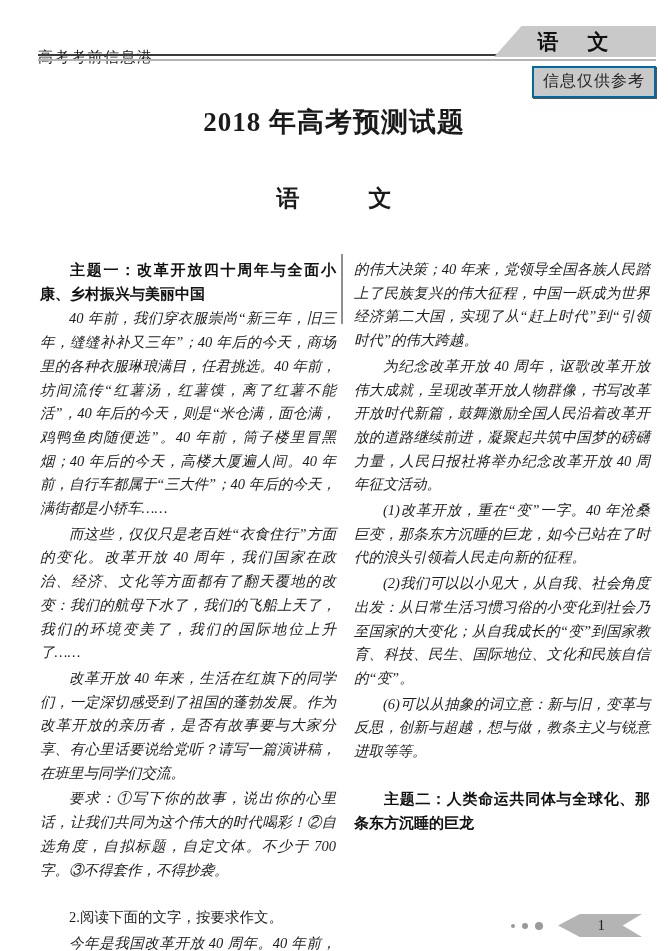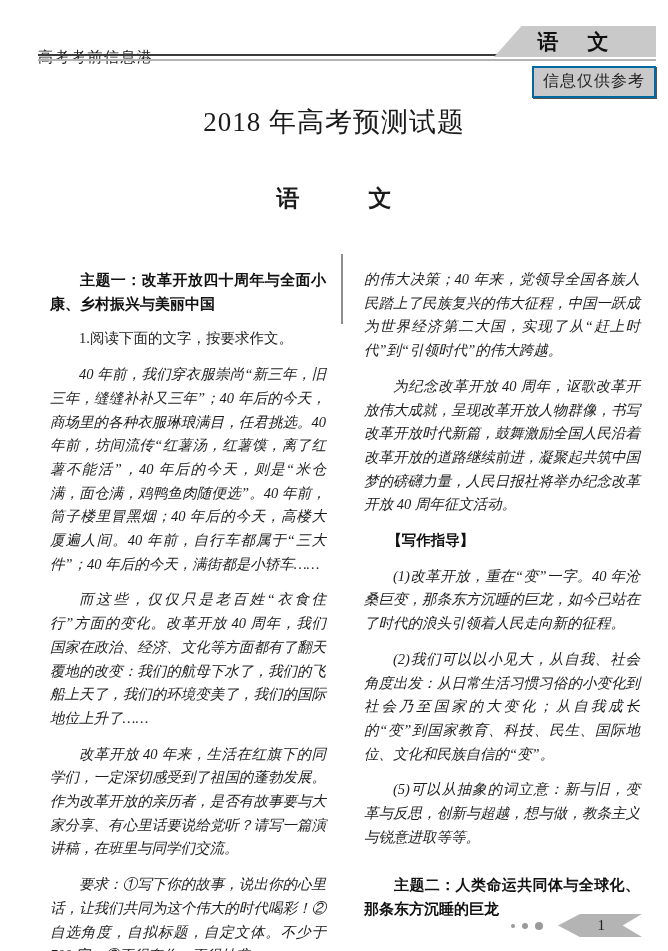--- a/index.html
+++ b/index.html
@@ -26,39 +26,39 @@
     z-index:2;
   }
   .notice-badge {
     position:absolute; top:66px; right:12px; background:#c9c9c9;
     border:2px solid #0369a1; box-shadow:1px 1px 0 #555;
     padding:3px 9px 4px 9px; font-size:16px; color:#222; letter-spacing:1px;
   }
   
   .doc-title {
     position:absolute; top:104px; left:0; width:100%; margin:0;
-    text-align:center; font-size:27px; font-weight:normal; letter-spacing:1px;
+    text-align:center; font-size:27px; font-weight:bold; letter-spacing:1px;
   }
   .doc-subtitle {
     position:absolute; top:183px; left:0; width:100%; margin:0;
     text-align:center; font-size:23px; font-weight:600;
     font-family:"Liberation Sans", sans-serif;
   }
   
   .body-area {
     position:absolute; top:256px; left:38px; right:16px;
     display:flex; gap:14px;
   }
   .column { flex:1; min-width:0; }
   .col-divider {
     position:absolute; left:calc(50% - 4px); top:-2px;
     width:2px; height:70px; background:#8f8f8f;
   }
   .para {
-    margin:12px; font-size:14.5px; line-height:23.7px;
+    margin:2px; font-size:14.5px; line-height:23.7px;
     text-align:justify; text-indent:2em; color:#1c1c1c;
   }
   .style-topic {
     font-family:"Liberation Sans", sans-serif; font-weight:bold;
     font-size:15px; color:#111;
   }
   .style-guide {
     font-family:"Liberation Sans", sans-serif; font-weight:bold;
     text-indent:1.6em; color:#111;
   }
@@ -98,35 +98,33 @@
   <div class="notice-badge">
     <span>信息仅供参考</span>
   </div>
 
   <h1 class="doc-title">2018 年高考预测试题</h1>
   <h2 class="doc-subtitle">语　　　文</h2>
 
   <div class="body-area">
     <div class="column">
         <p class="para style-topic">主题一：改革开放四十周年与全面小康、乡村振兴与美丽中国</p>
-        <p class="para style-question">1.阅读下面的文字，按要求作文。</p>
         <p class="para style-body">40 年前，我们穿衣服崇尚“新三年，旧三年，缝缝补补又三年”；40 年后的今天，商场里的各种衣服琳琅满目，任君挑选。40 年前，坊间流传“红薯汤，红薯馍，离了红薯不能活”，40 年后的今天，则是“米仓满，面仓满，鸡鸭鱼肉随便选”。40 年前，筒子楼里冒黑烟；40 年后的今天，高楼大厦遍人间。40 年前，自行车都属于“三大件”；40 年后的今天，满街都是小轿车……</p>
         <p class="para style-body">而这些，仅仅只是老百姓“衣食住行”方面的变化。改革开放 40 周年，我们国家在政治、经济、文化等方面都有了翻天覆地的改变：我们的航母下水了，我们的飞船上天了，我们的环境变美了，我们的国际地位上升了……</p>
         <p class="para style-body">改革开放 40 年来，生活在红旗下的同学们，一定深切感受到了祖国的蓬勃发展。作为改革开放的亲历者，是否有故事要与大家分享、有心里话要说给党听？请写一篇演讲稿，在班里与同学们交流。</p>
         <p class="para style-body">要求：①写下你的故事，说出你的心里话，让我们共同为这个伟大的时代喝彩！②自选角度，自拟标题，自定文体。不少于 700 字。③不得套作，不得抄袭。</p>
         <p class="para style-question gap">2.阅读下面的文字，按要求作文。</p>
         <p class="para style-body">今年是我国改革开放 40 周年。40 年前，党的十一届三中全会做出了拨乱反正、改革开放</p>
       </div>
     <div class="column">
         <p class="para style-body noindent">的伟大决策；40 年来，党领导全国各族人民踏上了民族复兴的伟大征程，中国一跃成为世界经济第二大国，实现了从“赶上时代”到“引领时代”的伟大跨越。</p>
         <p class="para style-body">为纪念改革开放 40 周年，讴歌改革开放伟大成就，呈现改革开放人物群像，书写改革开放时代新篇，鼓舞激励全国人民沿着改革开放的道路继续前进，凝聚起共筑中国梦的磅礴力量，人民日报社将举办纪念改革开放 40 周年征文活动。</p>
-        <p class="para style-guide">【写作指导】</p>
         <p class="para style-body">(1)改革开放，重在“变”一字。40 年沧桑巨变，那条东方沉睡的巨龙，如今已站在了时代的浪头引领着人民走向新的征程。</p>
         <p class="para style-body">(2)我们可以以小见大，从自我、社会角度出发：从日常生活习惯习俗的小变化到社会乃至国家的大变化；从自我成长的“变”到国家教育、科技、民生、国际地位、文化和民族自信的“变”。</p>
-        <p class="para style-body">(5)可以从抽象的词立意：新与旧，变革与反思，创新与超越，想与做，教条主义与锐意进取等等。</p>
+        <p class="para style-body">(6)可以从抽象的词立意：新与旧，变革与反思，创新与超越，想与做，教条主义与锐意进取等等。</p>
         <p class="para style-topic gap">主题二：人类命运共同体与全球化、那条东方沉睡的巨龙</p>
       </div>
     <div class="col-divider"></div>
   </div>
 
   <div class="footer">
     <span class="dot d1"></span>
     <span class="dot d2"></span>
     <span class="dot d3"></span>
     <div class="page-arrow">

